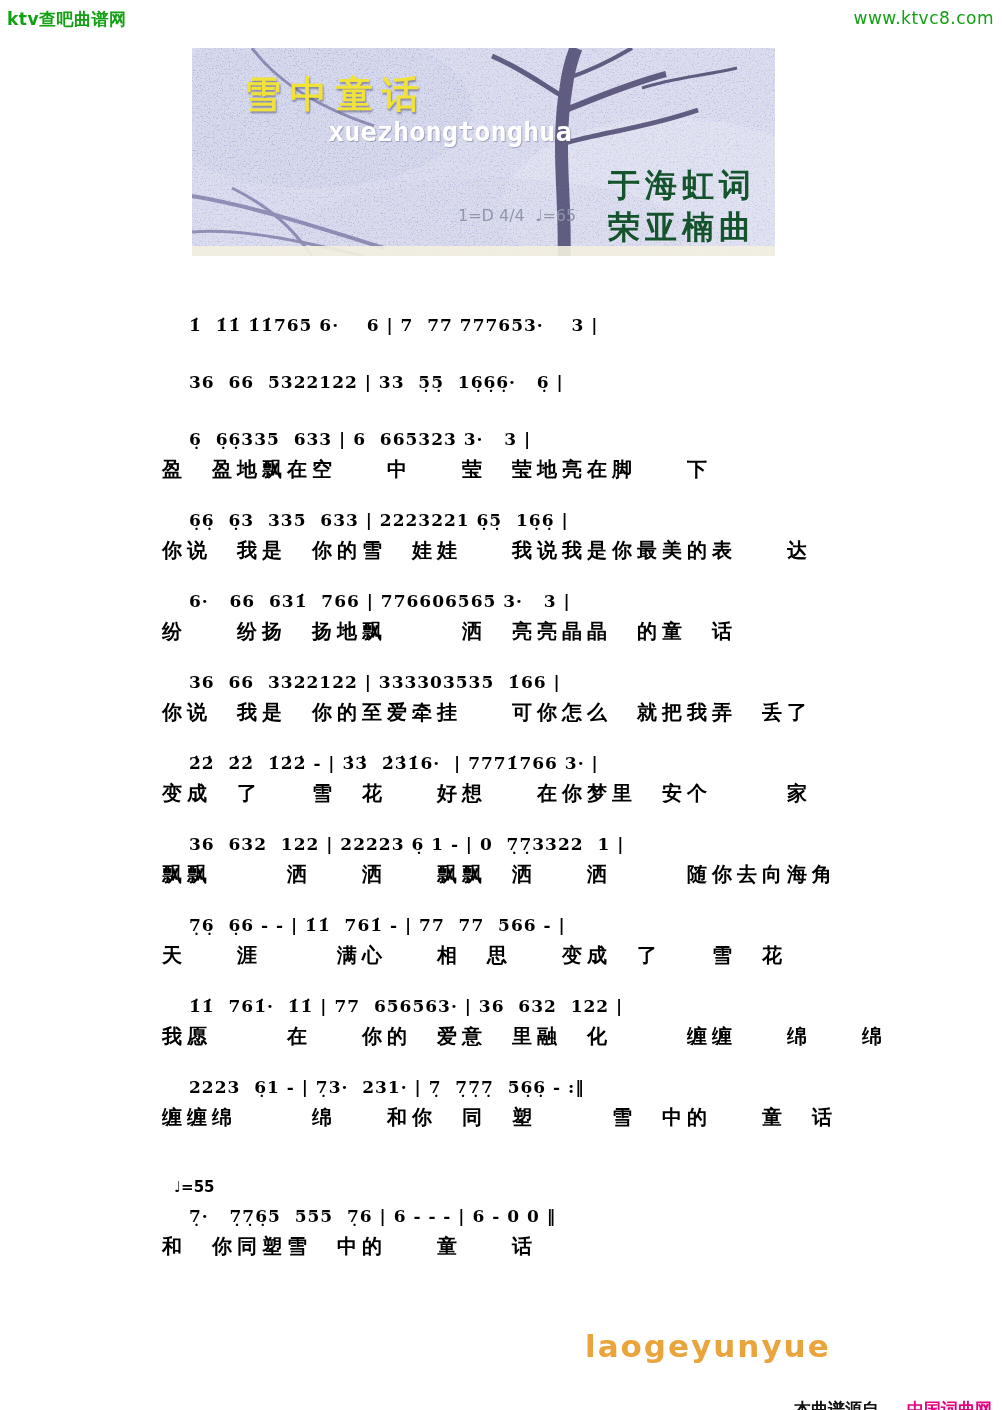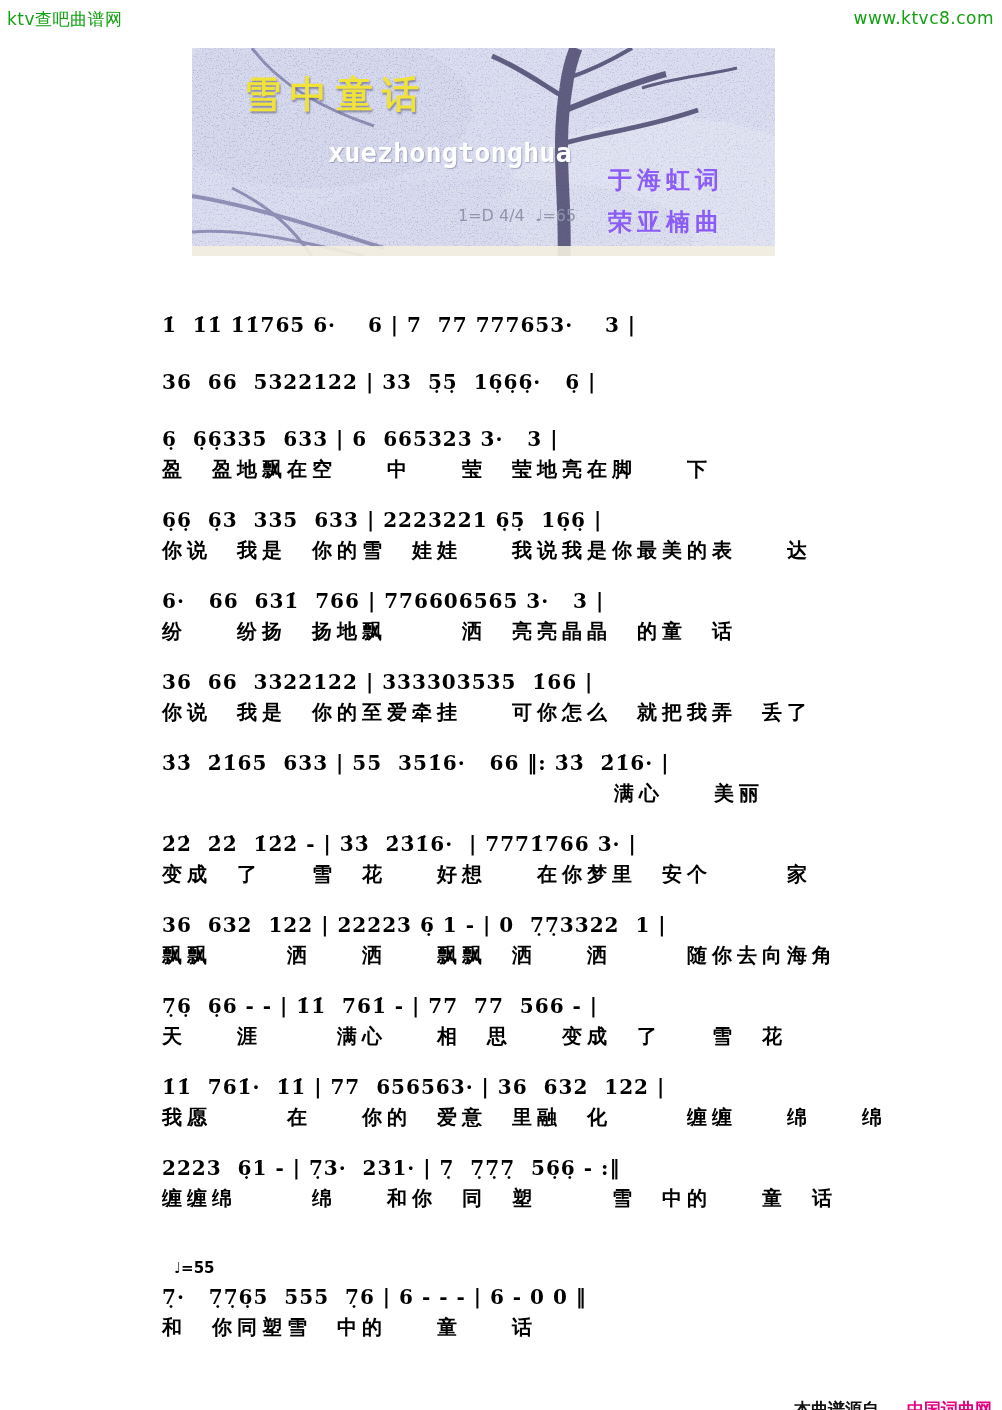--- a/index.html
+++ b/index.html
@@ -1,43 +1,43 @@
 <!DOCTYPE html>
 <html><head>
 <meta charset="utf-8">
 <style>
   html,body{margin:0;padding:0;background:#ffffff;}
   .page{position:relative;width:1002px;height:1410px;background:#ffffff;overflow:hidden;
         font-family:"DejaVu Sans",sans-serif;}
 
   
-  .top-link{position:absolute;top:8px;font-size:17px;font-weight:normal;color:#12a112;
+  .top-link{position:absolute;top:8px;font-size:17px;font-weight:bold;color:#12a112;
             text-decoration:none;letter-spacing:0.5px;cursor:pointer;}
   .top-link.left{left:7px;}
   .top-link.right{right:8px;font-weight:normal;margin-left:24px;}
 
   
   .header-art{position:absolute;left:192px;top:48px;width:583px;height:208px;overflow:hidden;}
   .header-art svg{position:absolute;left:0;top:0;}
   .song-title{position:absolute;left:52px;top:22px;font-size:37px;font-weight:bold;color:#f0e238;
               letter-spacing:9px;text-shadow:1px 2px 2px rgba(70,70,110,.55);}
-  .song-pinyin{position:absolute;left:136px;top:89px;font-size:27px;font-weight:bold;color:#ffffff;
+  .song-pinyin{position:absolute;left:136px;top:68px;font-size:27px;font-weight:bold;color:#ffffff;
                font-family:"DejaVu Sans Mono",monospace;text-shadow:1px 1px 1px rgba(80,80,120,.4);}
   .key-tempo{position:absolute;left:266px;top:158px;font-size:16px;color:#8f95ad;white-space:pre;text-align:center;}
-  .credit{position:absolute;left:416px;font-size:24px;font-weight:bold;color:#8b5cf6;
+  .credit{position:absolute;left:416px;font-size:32px;font-weight:bold;color:#14532d;
           letter-spacing:5px;text-shadow:0 1px 1px rgba(255,255,255,.25);}
   .credit.lyricist{top:116px;}
   .credit.composer{top:158px;}
 
   
   .score{position:absolute;left:162px;top:310px;width:720px;}
   .system{margin-bottom:20px;}
   .system.nolyr{margin-bottom:27px;}
-  .notes{font-family:"DejaVu Serif",serif;font-weight:bold;font-size:20px;line-height:30px;
-         color:#000;white-space:pre;letter-spacing:1px;}
+  .notes{font-family:"DejaVu Serif",serif;font-weight:bold;font-size:17px;line-height:30px;
+         color:#000;white-space:pre;letter-spacing:1px;margin-left:27px;}
   .lyr{font-size:20px;line-height:31px;color:#000;white-space:pre;letter-spacing:5px;
        font-weight:bold;}
   .lyr.indent7{padding-left:452px;}
   .tempo-change{font-size:15px;font-weight:bold;color:#000;height:28px;line-height:28px;
                 padding-left:12px;font-family:"DejaVu Sans",sans-serif;margin-top:40px;}
 
   
   .watermark{position:absolute;left:585px;top:1328px;font-size:31px;font-weight:bold;
              color:#e9a43b;letter-spacing:2px;}
   .footer{position:absolute;right:10px;top:1378px;font-size:17px;font-weight:bold;white-space:pre;}
@@ -105,24 +105,20 @@
     </div>
     <div class="system">
       <div class="notes">6·   66  631̇  766 | 776606565 3·   3 |</div>
       <div class="lyr">纷　　纷扬　扬地飘　　　洒　亮亮晶晶　的童　话</div>
     </div>
     <div class="system">
       <div class="notes">36  66  3322122 | 333303535  1̇66 |</div>
       <div class="lyr">你说　我是　你的至爱牵挂　　可你怎么　就把我弄　丢了</div>
     </div>
     <div class="system">
-      <div class="notes">3̇3̇  2̇1̇65  633 | 55  351̇6·   66 ‖: 3̇3̇  2̇1̇6· |</div>
-      <div class="lyr indent7">满心　　美丽</div>
-    </div>
-    <div class="system">
       <div class="notes">2̇2̇  2̇2̇  1̇2̇2̇ - | 3̇3̇  2̇3̇1̇6·  | 7771̇766 3· |</div>
       <div class="lyr">变成　了　　雪　花　　好想　　在你梦里　安个　　　家</div>
     </div>
     <div class="system">
       <div class="notes">36  632  122 | 22223 6̣ 1 - | 0  7̣7̣3322  1 |</div>
       <div class="lyr">飘飘　　　洒　　洒　　飘飘　洒　　洒　　　随你去向海角</div>
     </div>
     <div class="system">
       <div class="notes">7̣6̣  6̣6 - - | 1̇1̇  761̇ - | 77  77  566 - |</div>
       <div class="lyr">天　　涯　　　满心　　相　思　　变成　了　　雪　花</div>
@@ -135,17 +131,18 @@
       <div class="notes">2223  6̣1 - | 7̣3·  231· | 7̣  7̣7̣7̣  56̣6̣ - :‖</div>
       <div class="lyr">缠缠绵　　　绵　　和你　同　塑　　　雪　中的　　童　话</div>
     </div>
     <div class="tempo-change">♩=55</div>
     <div class="system">
       <div class="notes">7̣·   7̣7̣6̣5  555  7̣6 | 6 - - - | 6 - 0 0 ‖</div>
       <div class="lyr">和　你同塑雪　中的　　童　　话</div>
     </div>
   </div>
 
+  <div class="watermark">laogeyunyue</div>
   <div class="footer">
     <span class="label">本曲谱源自</span><a class="site">中国词曲网</a>
   </div>
 
 </div>
 
 </body></html>

